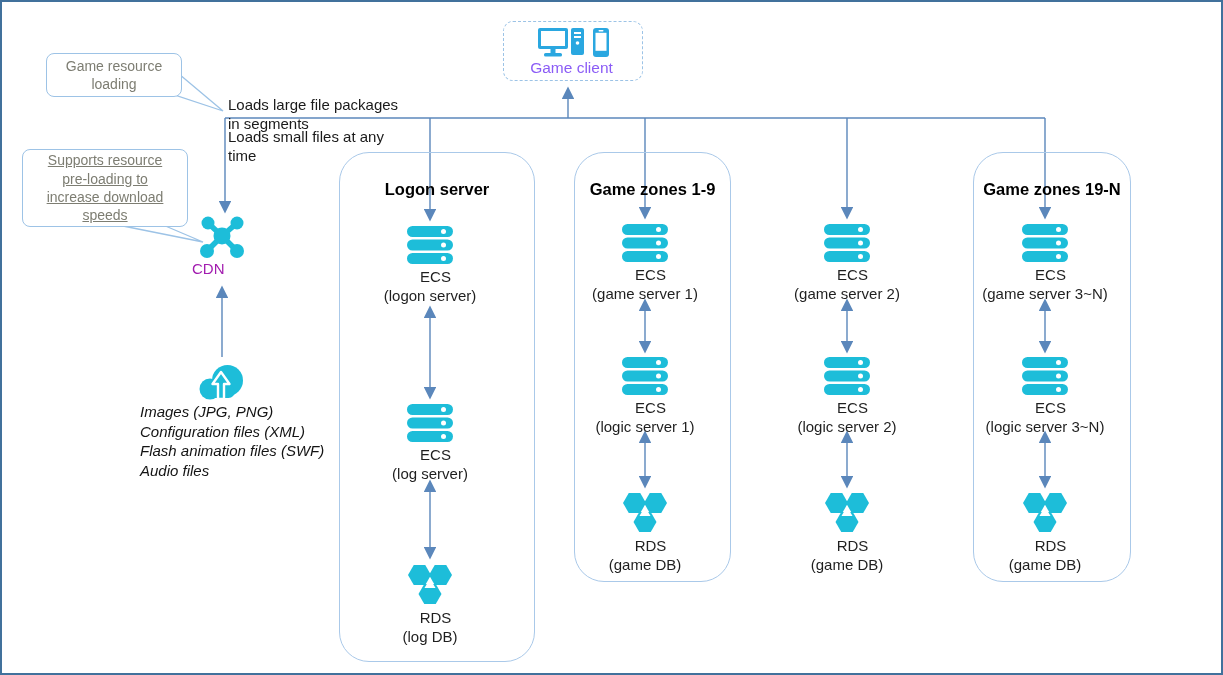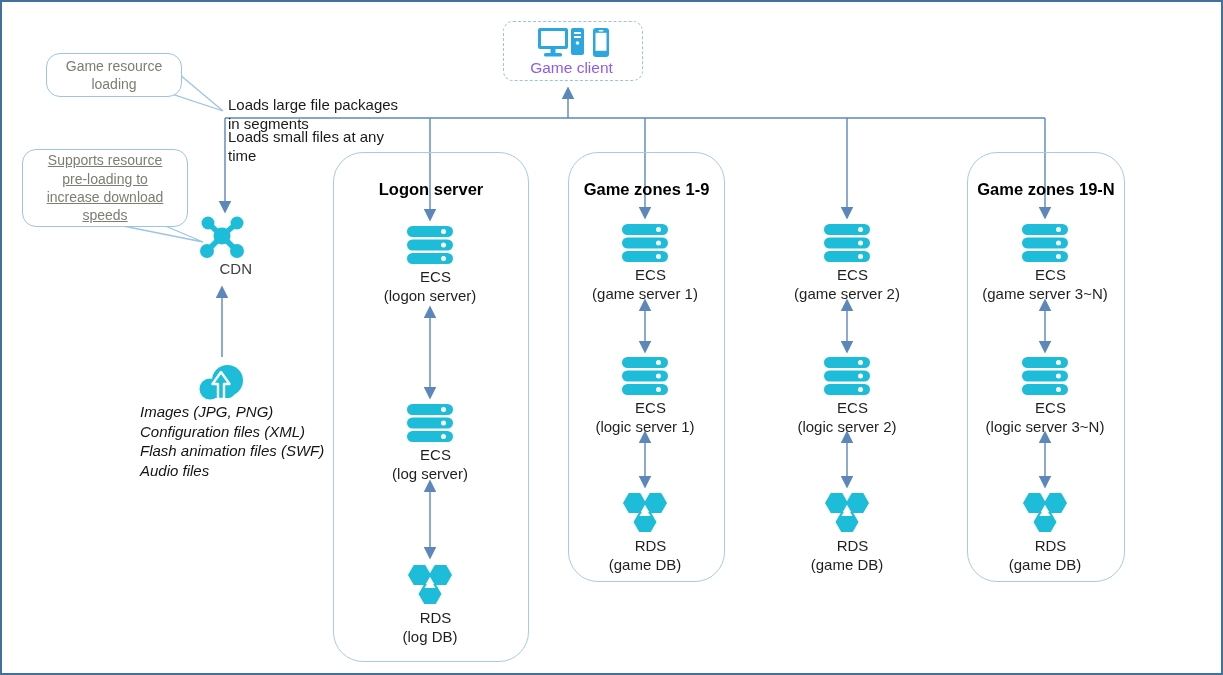--- a/index.html
+++ b/index.html
@@ -1,31 +1,31 @@
 <!DOCTYPE html>
 <html><head>
 <meta charset="utf-8">
 <style>
   html,body{margin:0;padding:0;background:#fff;}
   .canvas{position:relative;width:1223px;height:675px;background:#ffffff;
           font-family:"Liberation Sans",sans-serif;overflow:hidden;}
   .frame{position:absolute;inset:0;border:2px solid #41719c;z-index:6;pointer-events:none;}
   .overlay{position:absolute;left:0;top:0;z-index:1;}
-  .zone{position:absolute;border:1.3px solid #aac9e9;border-radius:30px;background:transparent;z-index:2;}
+  .zone{position:absolute;border:1.3px solid #aac9e9;border-radius:30px;background:transparent;z-index:2;margin-left:6px;}
   .zone-title{position:absolute;top:27px;left:0;right:0;text-align:center;
               font-weight:700;font-size:16.5px;color:#000;}
   .node{position:absolute;width:130px;display:flex;flex-direction:column;align-items:center;
         z-index:2;color:#1f1f1f;font-size:15px;line-height:19px;text-align:center;}
   .node .nm{margin-top:3px;padding-left:11px;}
-  .callout{position:absolute;background:#fff;border:1.4px solid #9dc3e6;border-radius:14px;
+  .callout{position:absolute;background:#fff;border:1.4px solid #9dc3e6;border-radius:8px;
            color:#7d7d72;font-size:14px;line-height:1.32;display:flex;align-items:center;
            justify-content:center;text-align:center;z-index:3;padding:2px 12px;box-sizing:border-box;}
   .note{position:absolute;font-size:15px;color:#1a1a1a;line-height:19px;z-index:2;}
-  .cdn-label{position:absolute;left:192px;top:260px;width:60px;text-align:right;
-             font-size:15px;color:#404040;z-index:2;}
+  .cdn-label{position:absolute;left:192px;top:260px;width:60px;text-align:left;
+             font-size:15px;color:#a21caf;z-index:2;}
   .res-list{position:absolute;left:140px;top:402px;font-size:15px;color:#141414;
             line-height:19.5px;z-index:2;font-style:italic;}
   .icon-wrap{position:absolute;z-index:2;line-height:0;}
   .client-box{position:absolute;left:503px;top:21px;width:140px;height:60px;box-sizing:border-box;
               border:1.5px dashed #9cc3e6;border-radius:10px;z-index:2;}
   .client-icons{position:absolute;top:6px;left:0;right:0;display:flex;justify-content:center;
                 gap:9px;align-items:flex-start;line-height:0;}
   .client-label{position:absolute;bottom:3px;left:0;right:3px;text-align:center;
                 font-size:15.5px;color:#8b5cf6;}
 </style>

